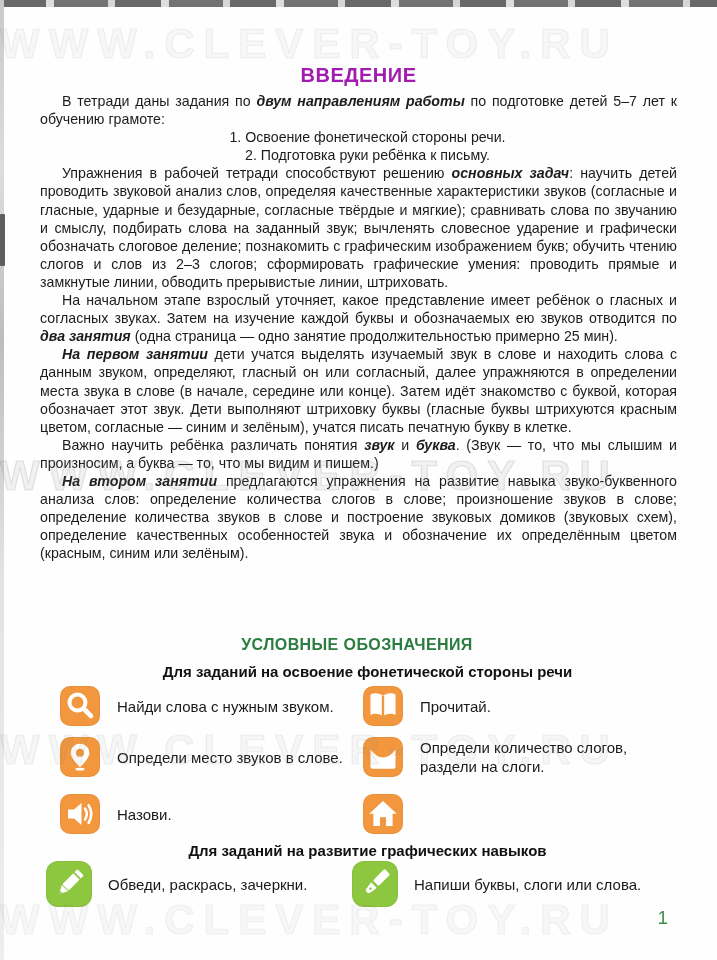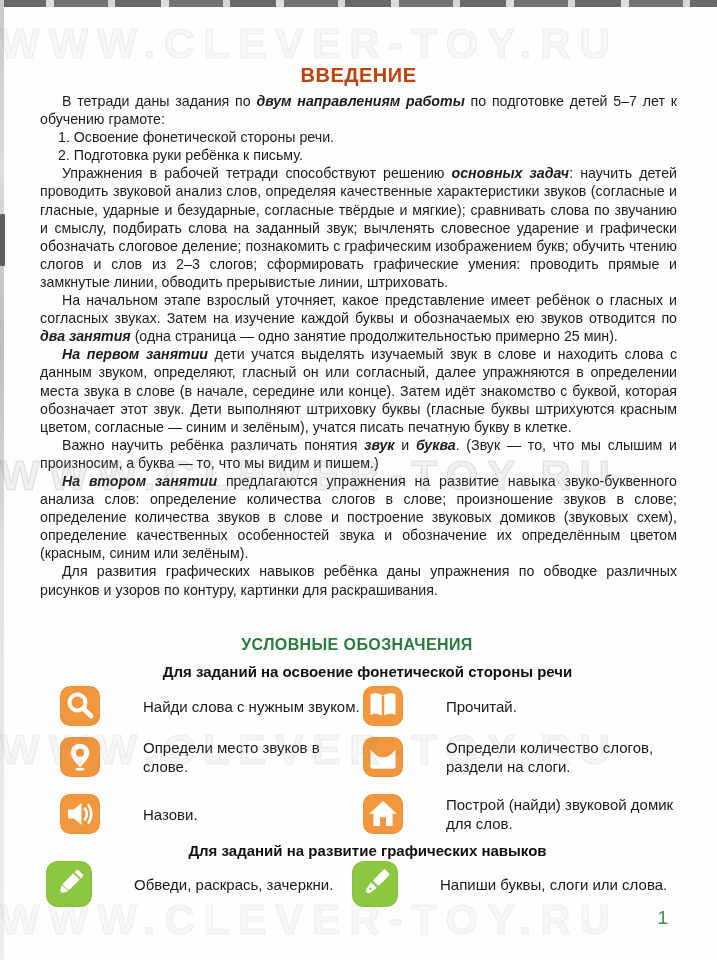--- a/index.html
+++ b/index.html
@@ -37,21 +37,21 @@
     position:absolute;top:64px;left:0;width:717px;margin:0;text-align:center;
     font-size:20px;font-weight:bold;letter-spacing:.5px;
   }
   
   .bodytext{
     position:absolute;top:92px;left:40px;width:637px;height:548px;overflow:hidden;
     font-size:14.2px;line-height:18.1px;text-align:justify;
   }
   .bodytext p{margin:0;}
   .bodytext p.indent{text-indent:22px;}
-  .bodytext p.list{padding-left:18px;text-align:left;}
+  .bodytext p.list{padding-left:18px;text-align:center;}
   .b{font-weight:bold}
   .i{font-style:italic}
   
   .legend-title{
     position:absolute;top:636px;left:0;width:714px;margin:0;text-align:center;
     font-size:16px;font-weight:bold;letter-spacing:.4px;
   }
   .legend-sub{
     position:absolute;left:0;width:717px;margin:0;text-align:center;
     font-size:15px;font-weight:bold;color:#111;padding-left:9px;
@@ -64,21 +64,21 @@
     grid-template-columns:303px 1fr;
     grid-template-rows:50px 52px 62px;
     align-items:center;
   }
   .grid-graphic{
     top:859px;left:46px;width:631px;
     grid-template-columns:306px 1fr;
     grid-template-rows:50px;
     align-items:center;
   }
-  .legend-item{display:flex;align-items:center;gap:26px;}
+  .legend-item{display:flex;align-items:center;}
   .icon{
     flex:0 0 auto;display:flex;align-items:center;justify-content:center;
     box-shadow:0 0 0 1px rgba(0,0,0,0.04) inset;
   }
   .icon-sm{width:40px;height:40px;border-radius:10px;}
   .icon-lg{width:46px;height:46px;border-radius:12px;}
   .legend-item .label{
     margin-left:17px;font-size:15px;line-height:19px;white-space:pre-line;color:#1a1a1a;
   }
   .grid-graphic .legend-item .label{margin-left:16px;}
@@ -94,32 +94,31 @@
 
   <div class="scan-top"></div>
   <div class="scan-left"></div>
   <div class="scan-left-notch"></div>
 
   <div class="wm wm1">WWW.CLEVER-TOY.RU</div>
   <div class="wm wm2">WWW.CLEVER-TOY.RU</div>
   <div class="wm wm3">WWW.CLEVER-TOY.RU</div>
   <div class="wm wm4">WWW.CLEVER-TOY.RU</div>
 
-  <h1 class="title" style="color: #c2410c;">ВВЕДЕНИЕ</h1>
+  <h1 class="title" style="color: #a21caf;">ВВЕДЕНИЕ</h1>
 
   <div class="bodytext">
     <p class="indent"><span>В тетради даны задания по </span><span class="b i">двум направлениям работы</span><span> по подготовке детей 5–7 лет к обучению грамоте:</span></p>
     <p class="list"><span>1. Освоение фонетической стороны речи.</span></p>
     <p class="list"><span>2. Подготовка руки ребёнка к письму.</span></p>
     <p class="indent"><span>Упражнения в рабочей тетради способствуют решению </span><span class="b i">основных задач</span><span>: научить детей проводить звуковой анализ слов, определяя качественные характеристики звуков (согласные и гласные, ударные и безударные, согласные твёрдые и мягкие); сравнивать слова по звучанию и смыслу, подбирать слова на заданный звук; вычленять словесное ударение и графически обозначать слоговое деление; познакомить с графическим изображением букв; обучить чтению слогов и слов из 2–3 слогов; сформировать графические умения: проводить прямые и замкнутые линии, обводить прерывистые линии, штриховать.</span></p>
     <p class="indent"><span>На начальном этапе взрослый уточняет, какое представление имеет ребёнок о гласных и согласных звуках. Затем на изучение каждой буквы и обозначаемых ею звуков отводится по </span><span class="b i">два занятия</span><span> (одна страница — одно занятие продолжительностью примерно 25 мин).</span></p>
     <p class="indent"><span class="b i">На первом занятии</span><span> дети учатся выделять изучаемый звук в слове и находить слова с данным звуком, определяют, гласный он или согласный, далее упражняются в определении места звука в слове (в начале, середине или конце). Затем идёт знакомство с буквой, которая обозначает этот звук. Дети выполняют штриховку буквы (гласные буквы штрихуются красным цветом, согласные — синим и зелёным), учатся писать печатную букву в клетке.</span></p>
     <p class="indent"><span>Важно научить ребёнка различать понятия </span><span class="b i">звук</span><span> и </span><span class="b i">буква</span><span>. (Звук — то, что мы слышим и произносим, а буква — то, что мы видим и пишем.)</span></p>
     <p class="indent"><span class="b i">На втором занятии</span><span> предлагаются упражнения на развитие навыка звуко-буквенного анализа слов: определение количества слогов в слове; произношение звуков в слове; определение количества звуков в слове и построение звуковых домиков (звуковых схем), определение качественных особенностей звука и обозначение их определённым цветом (красным, синим или зелёным).</span></p>
-    <p class="indent"><span>Для развития графических навыков ребёнка даны упражнения по обводке различных рисунков и узоров по контуру, картинки для раскрашивания.</span></p>
 
   </div>
 
   <h2 class="legend-title" style="color: rgb(42, 124, 63);">УСЛОВНЫЕ ОБОЗНАЧЕНИЯ</h2>
 
   <h3 class="legend-sub sub1">Для заданий на освоение фонетической стороны речи</h3>
 
   <div class="grid grid-phonetic">
 
     <div class="legend-item">
@@ -174,22 +173,20 @@
       <span class="label">Назови.</span>
     </div>
 
     <div class="legend-item">
       <span class="icon icon-sm" style="background: rgb(242, 151, 61); color: rgb(242, 151, 61);">
         <svg width="40" height="40" viewBox="0 0 40 40">
           <path d="M20 7 L33.8 19.8 L29.6 19.8 L29.6 32 L10.4 32 L10.4 19.8 L6.2 19.8 Z" fill="#fff"></path>
           <rect x="17" y="23.2" width="6" height="8.8" fill="currentColor"></rect>
         </svg>
       </span>
-      <span class="label">Построй (найди) звуковой домик
-для слов.</span>
     </div>
 
   </div>
 
   <h3 class="legend-sub sub2">Для заданий на развитие графических навыков</h3>
 
   <div class="grid grid-graphic">
 
     <div class="legend-item">
       <span class="icon icon-lg" style="background: rgb(141, 198, 63); color: rgb(141, 198, 63);">

